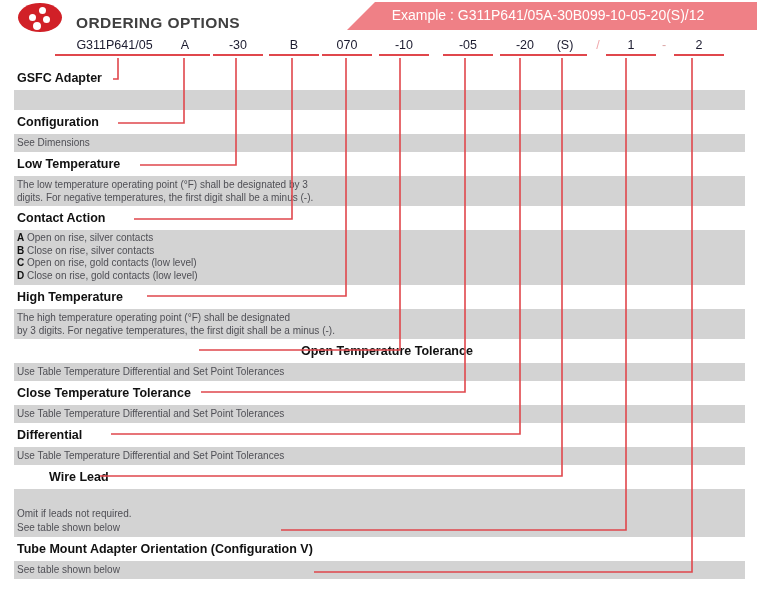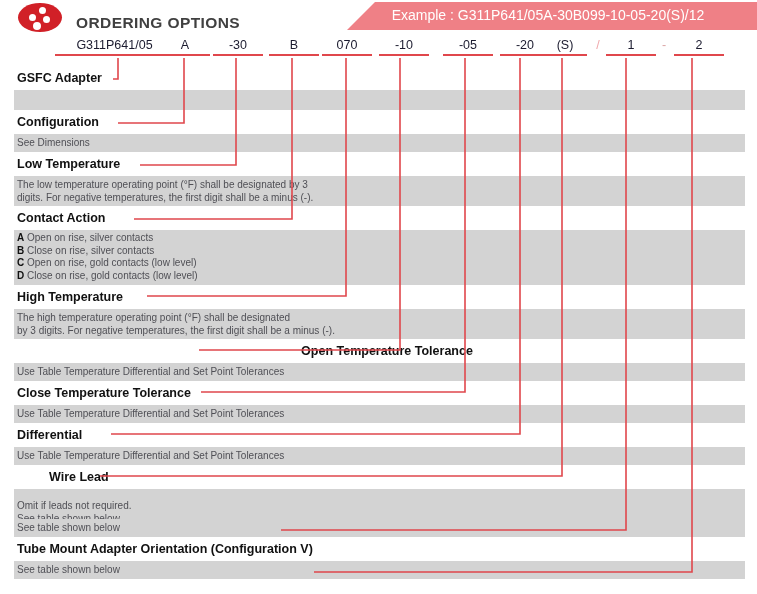--- a/index.html
+++ b/index.html
@@ -255,21 +255,21 @@
         </div>
       </div>
     </div>
     <div class="row white" style="height: 24px;">
       <div class="band"></div>
       <div class="content"><span class="title" style="line-height: 24px; margin-left: 32px;">Wire Lead</span></div>
     </div>
     <div class="row gray" style="height: 30px;">
       <div class="band"></div>
       <div class="content">
-        <div class="desc" style="padding-top: 11px;">
+        <div class="desc" style="padding-top: 19px;">
           <div>Omit if leads not required.</div>
           <div>See table shown below</div>
         </div>
       </div>
     </div>
     <div class="row gray" style="height: 18px;">
       <div class="band"></div>
       <div class="content">
         <div class="desc" style="padding-top: 3px;">
           <div>See table shown below</div>

